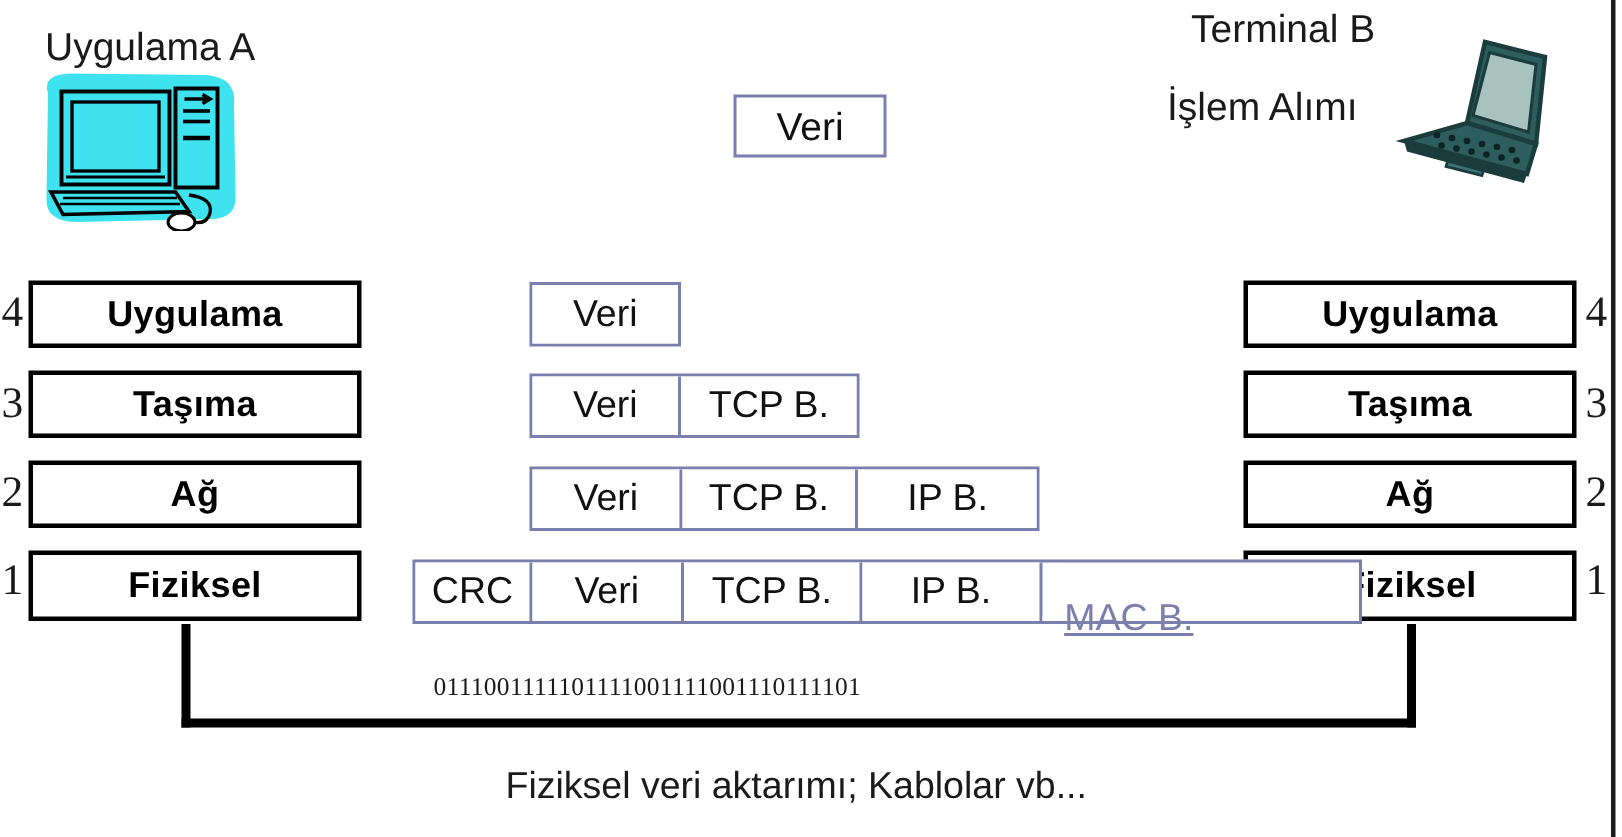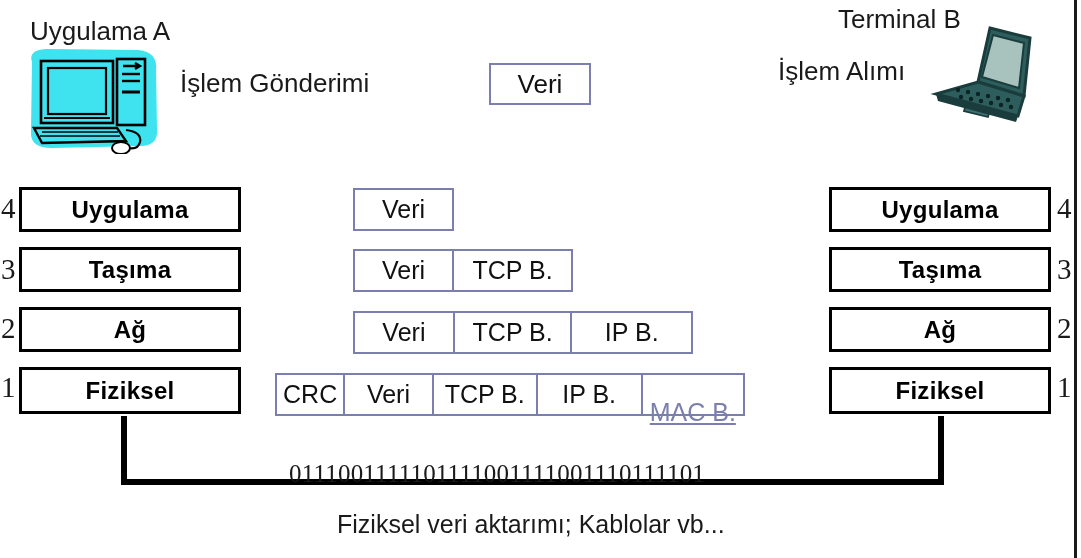--- a/index.html
+++ b/index.html
@@ -12,21 +12,21 @@
   .stage{position:absolute;left:0;top:0;width:1081px;height:558px;}
 
   
   .slide-edge{position:absolute;top:0;width:3px;height:558px;background:#1a1a1a;}
 
   
   .txt{position:absolute;white-space:nowrap;line-height:1;}
   .t-terminal{font-size:26px;color:#1a1a1a;}
   .t-action{font-size:26px;color:#1a1a1a;}
   .t-caption{font-size:25px;color:#1a1a1a;}
-  .t-bits{font-family:"Liberation Serif",serif;font-size:25px;color:#1a1a1a;letter-spacing:.2px;margin-top:12px;}
+  .t-bits{font-family:"Liberation Serif",serif;font-size:17px;color:#1a1a1a;letter-spacing:.2px;}
   .t-num{font-family:"Liberation Serif",serif;font-size:29px;color:#1a1a1a;}
 
   
   .layer-box{
     position:absolute;box-sizing:border-box;
     border:3px solid #000;background:#fff;
     display:flex;align-items:center;justify-content:center;
     font-weight:bold;font-size:24px;color:#000;
     letter-spacing:.3px;
   }
@@ -72,25 +72,24 @@
       <line x1="100" y1="48" x2="118" y2="48" stroke="#000" stroke-width="3"></line>
       <path d="M101 22 l16 0 M113 19 l5 3 l-5 3" fill="none" stroke="#000" stroke-width="2.4"></path>
       <path d="M12 84 L95 84 L104 97 L20 99 Z" fill="#3ee3ef" stroke="#000" stroke-width="2.4"></path>
       <line x1="20" y1="88" x2="96" y2="88" stroke="#000" stroke-width="1.6"></line>
       <line x1="18" y1="92" x2="98" y2="92" stroke="#000" stroke-width="1.6"></line>
       <path d="M104 86 q16 2 14 12 q-2 8 -12 6" fill="none" stroke="#000" stroke-width="2.2"></path>
       <ellipse cx="99" cy="104" rx="9" ry="6" fill="#fff" stroke="#000" stroke-width="2"></ellipse>
     </svg>
   </div>
 
-  <div class="txt t-action" style="left:180px;top:70px;">İşlem Gönderimi</div>
 
   <div class="plain-box" style="left:489px;top:63px;width:102px;height:42px;">Veri</div>
 
-  <div class="txt t-terminal" style="left:838px;top:6px;text-align:right;">Terminal B</div>
+  <div class="txt t-terminal" style="left:794px;top:6px;text-align:right;">Terminal B</div>
 
   <div class="txt t-action" style="left:778px;top:58px;">İşlem Alımı</div>
 
   <div class="icon" style="left:928px;top:22px;width:112px;height:105px;">
     <svg width="112" height="105" viewBox="0 0 112 105">
       <polygon points="62,6 102,16 96,74 50,60" fill="#2d5d5d" stroke="#1b3c3c" stroke-width="3"></polygon>
       <polygon points="65,13 96,21 91,66 54,55" fill="#a8c3bd" stroke="#1b3c3c" stroke-width="2"></polygon>
       <polygon points="50,60 96,74 90,94 8,72" fill="#2d5d5d" stroke="#1b3c3c" stroke-width="3"></polygon>
       <g fill="#0d2424">
         <circle cx="30" cy="68" r="2.2"></circle>
@@ -143,21 +142,21 @@
     <div class="pdu-cell" style="width:101px;">Veri</div>
     <div class="pdu-cell" style="width:119px;">TCP B.</div>
   </div>
 
   <div class="pdu-row" style="left:353px;top:311px;width:340px;">
     <div class="pdu-cell" style="width:101px;">Veri</div>
     <div class="pdu-cell" style="width:119px;">TCP B.</div>
     <div class="pdu-cell" style="width:120px;">IP B.</div>
   </div>
 
-  <div class="pdu-row" style="left:275px;top:373px;width:470px;">
+  <div class="pdu-row" style="left:275px;top:373px;width:633px;">
     <div class="pdu-cell" style="width:78px;">CRC</div>
     <div class="pdu-cell" style="width:101px;">Veri</div>
     <div class="pdu-cell" style="width:119px;">TCP B.</div>
     <div class="pdu-cell" style="width:120px;">IP B.</div>
     <div class="pdu-cell link" style="width:115px;">MAC B.</div>
   </div>
 
   <div class="conn" style="left:121px;top:416px;width:6px;height:69px;"></div>
   <div class="conn" style="left:121px;top:479px;width:823px;height:6px;"></div>
   <div class="conn" style="left:938px;top:416px;width:6px;height:69px;"></div>

